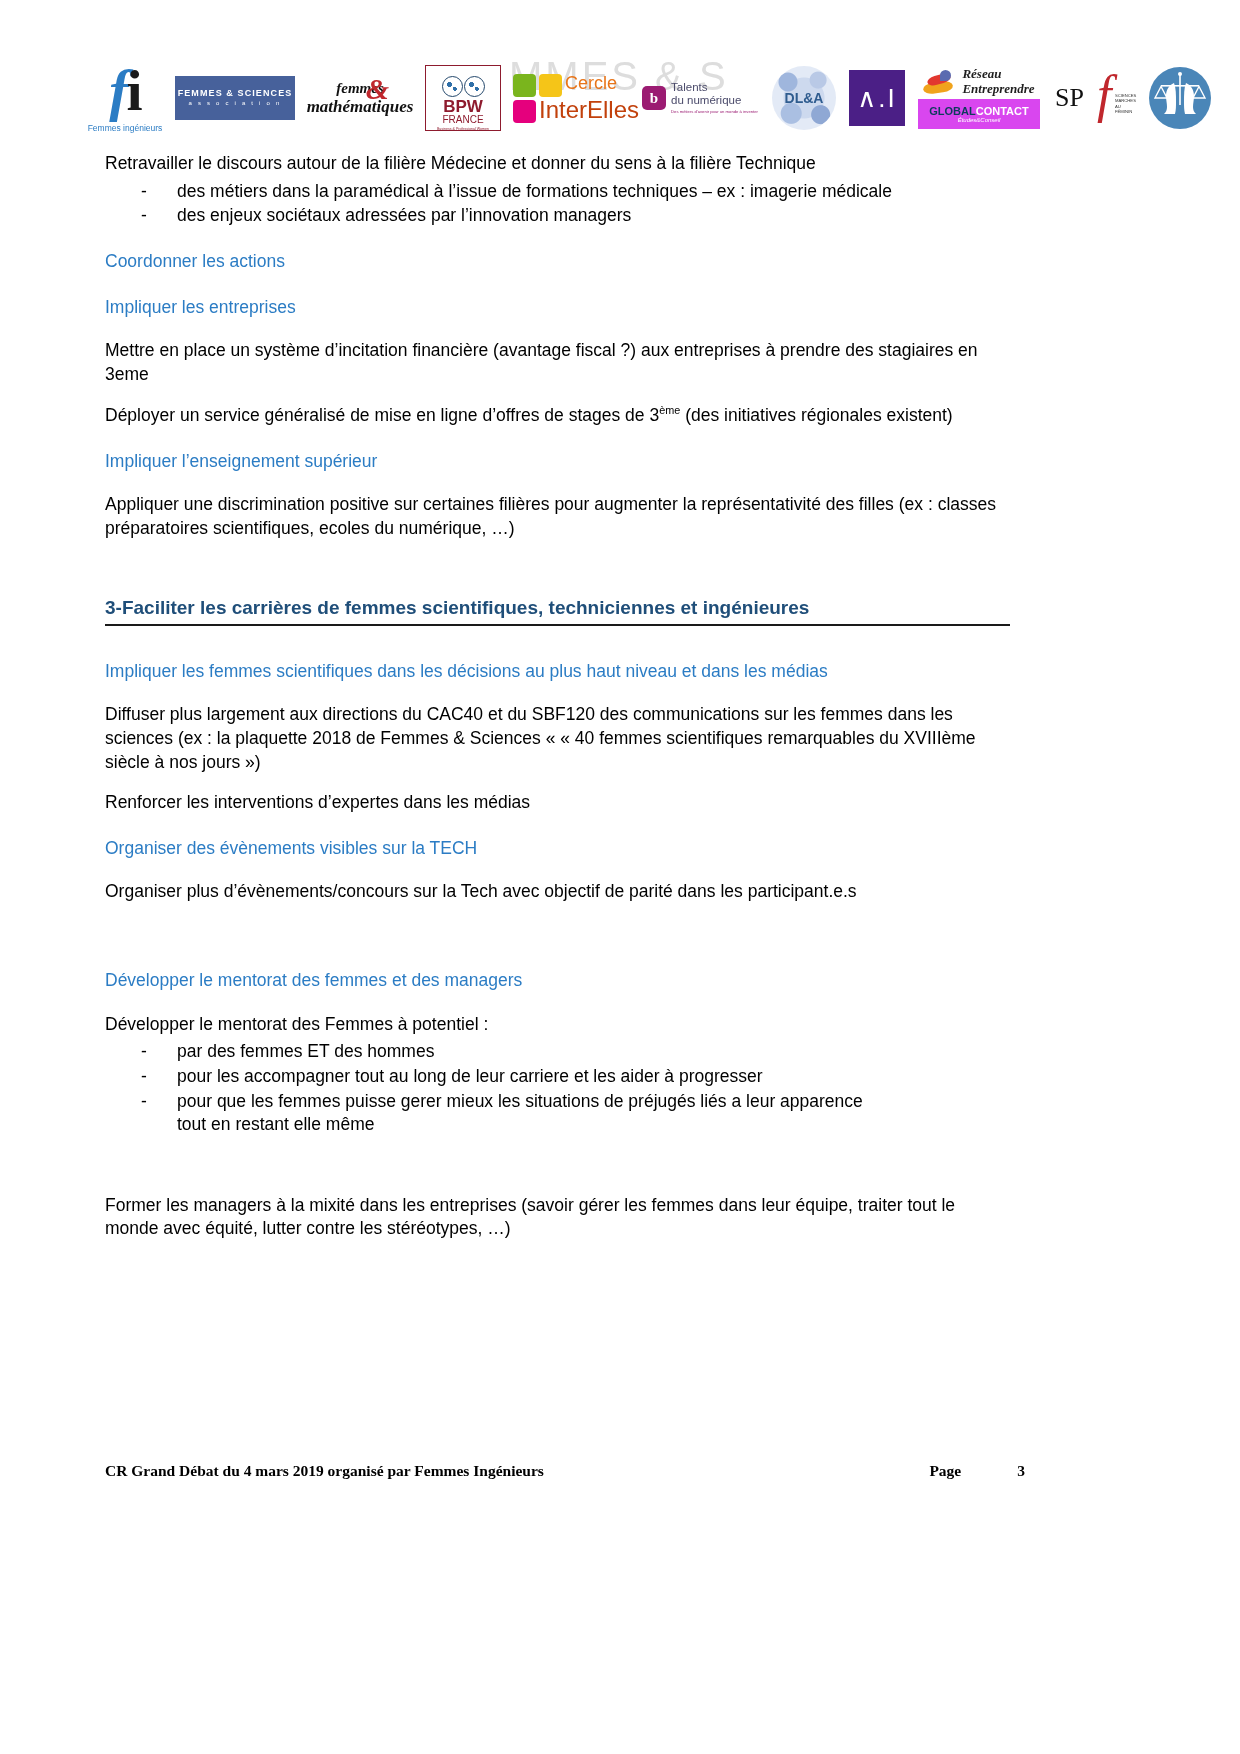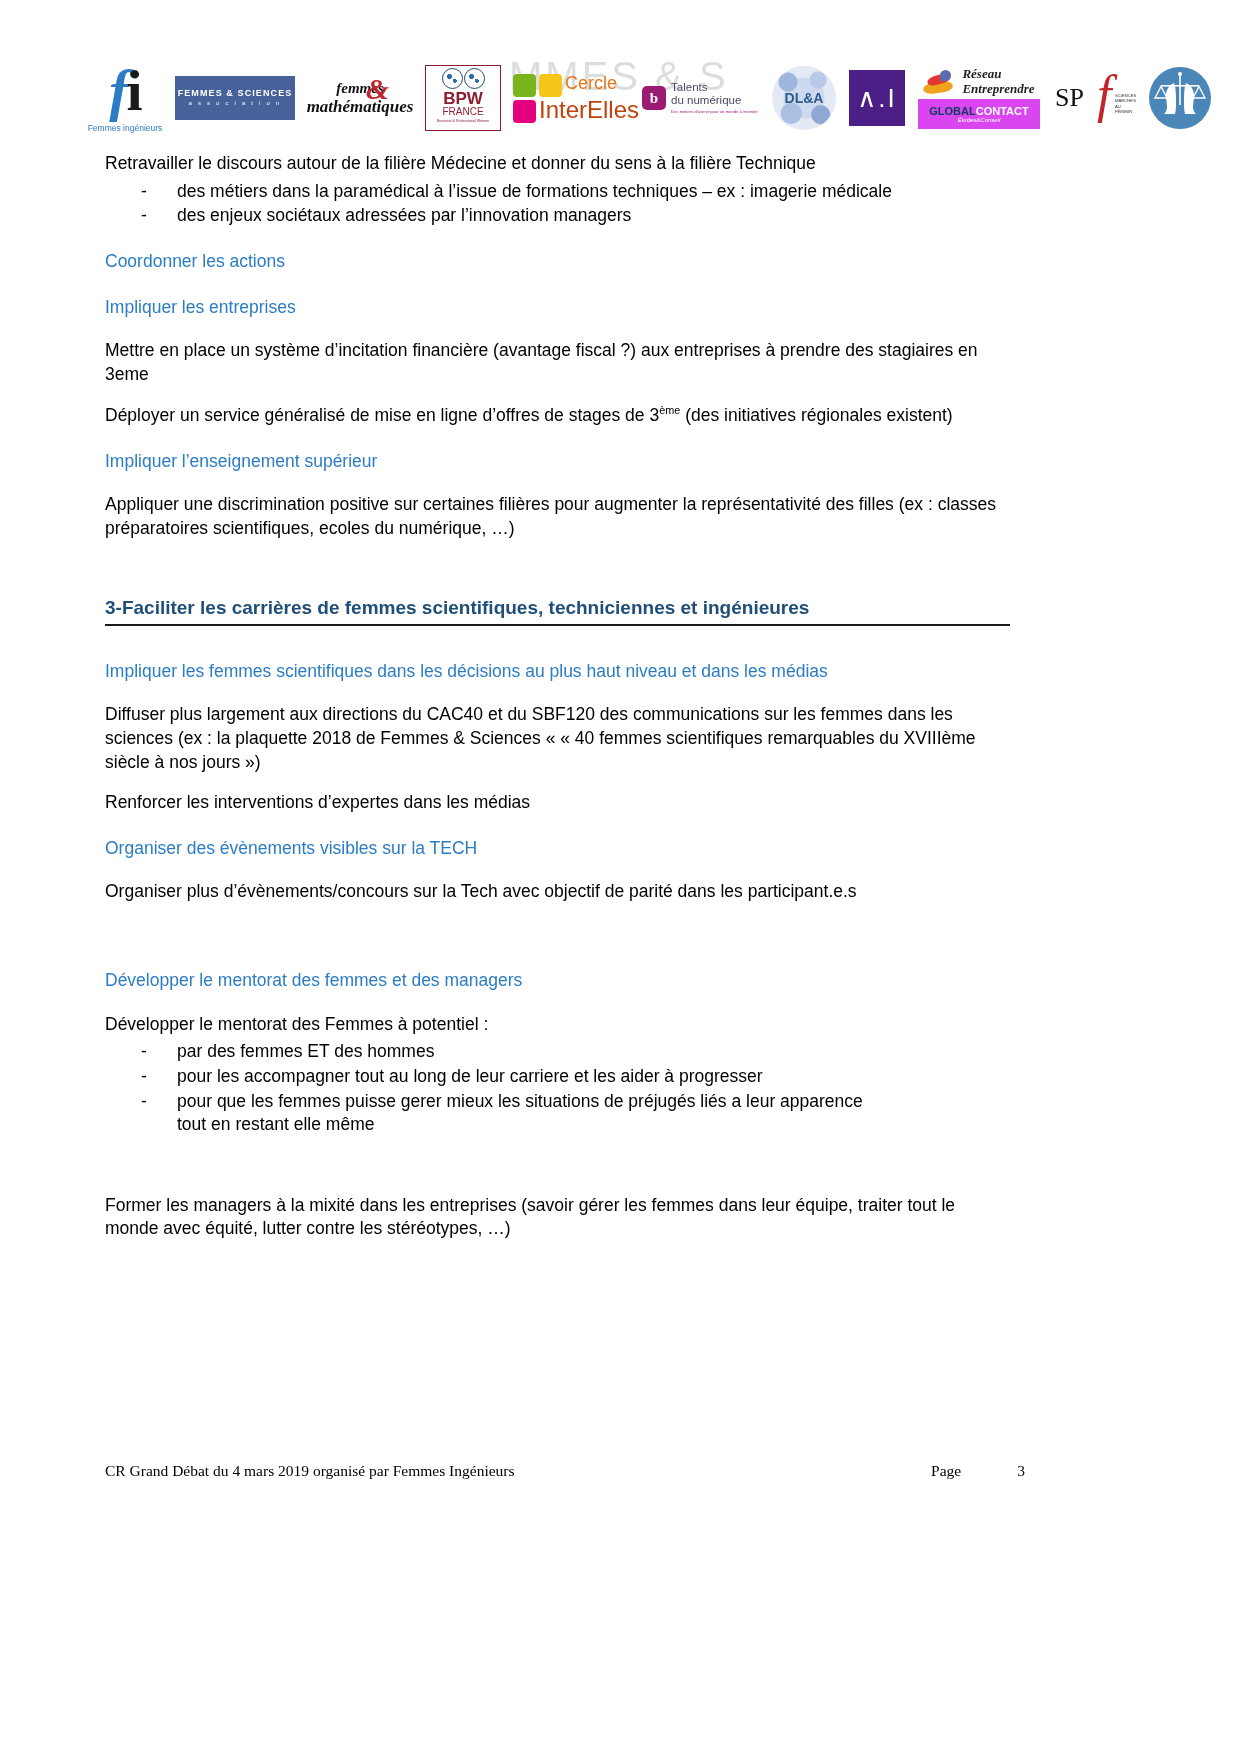--- a/index.html
+++ b/index.html
@@ -86,21 +86,21 @@
     font-family: "Liberation Serif", serif;
     font-style: italic;
   }
 
   
   .logo-bpw {
     width: 76px; height: 66px;
     border: 1.4px solid #8e1b2e;
     flex-direction: column;
     justify-content: flex-start;
-    padding-top: 2px;
+    padding-top: 10px;
     box-sizing: border-box;
   }
   .logo-bpw .globes { display: flex; gap: 1px; }
   .logo-bpw .g {
     width: 19px; height: 19px; border-radius: 50%;
     border: 1.2px solid #23476b;
     background:
       radial-gradient(circle at 35% 40%, #2f6fa8 0 2.5px, transparent 2.6px),
       radial-gradient(circle at 62% 62%, #2f6fa8 0 2px, transparent 2.1px);
   }
@@ -278,20 +278,21 @@
   .footer {
     position: absolute;
     left: 105px;
     top: 1462px;
     width: 920px;
     display: flex;
     align-items: baseline;
     font-family: "Liberation Serif", serif;
     font-size: 15.5px;
     color: #000000;
+    font-weight: bold;
   }
   .footer .left { flex: 1 1 auto; }
   .footer .pg-label { margin-right: 56px; }
   .footer .pg-num { }
 </style>
 </head>
 <body>
 
 <div class="page">
 

